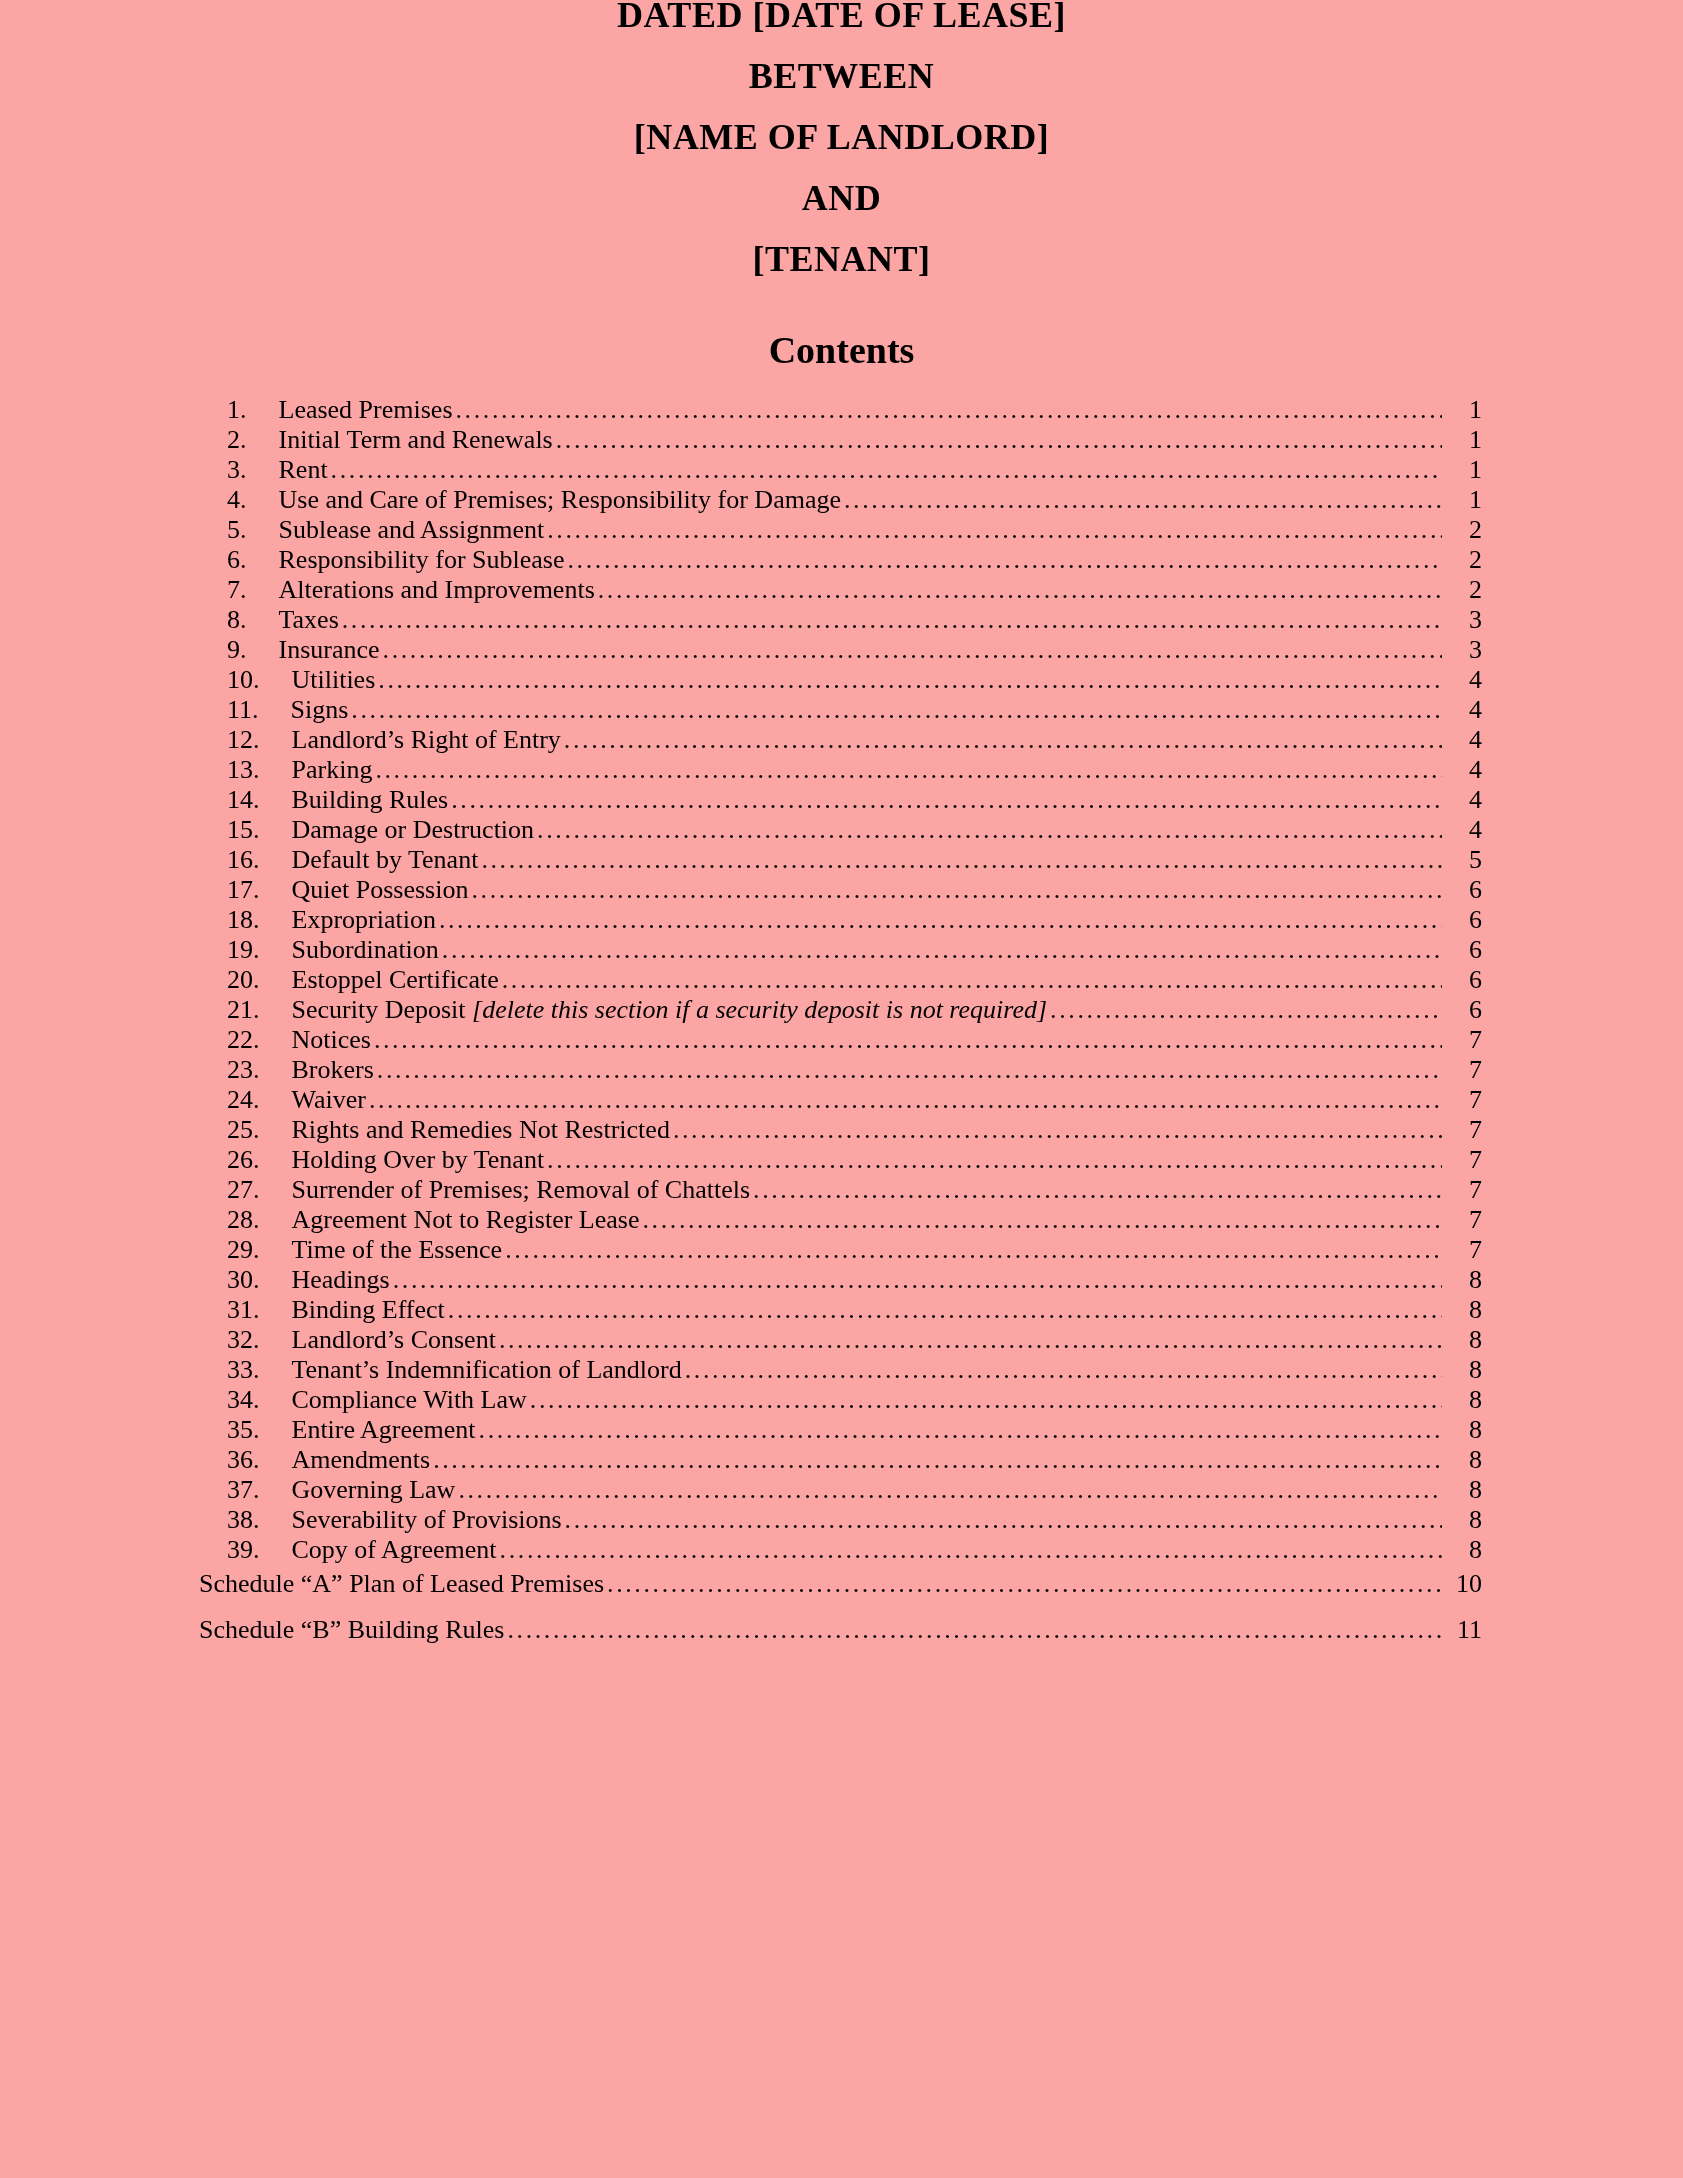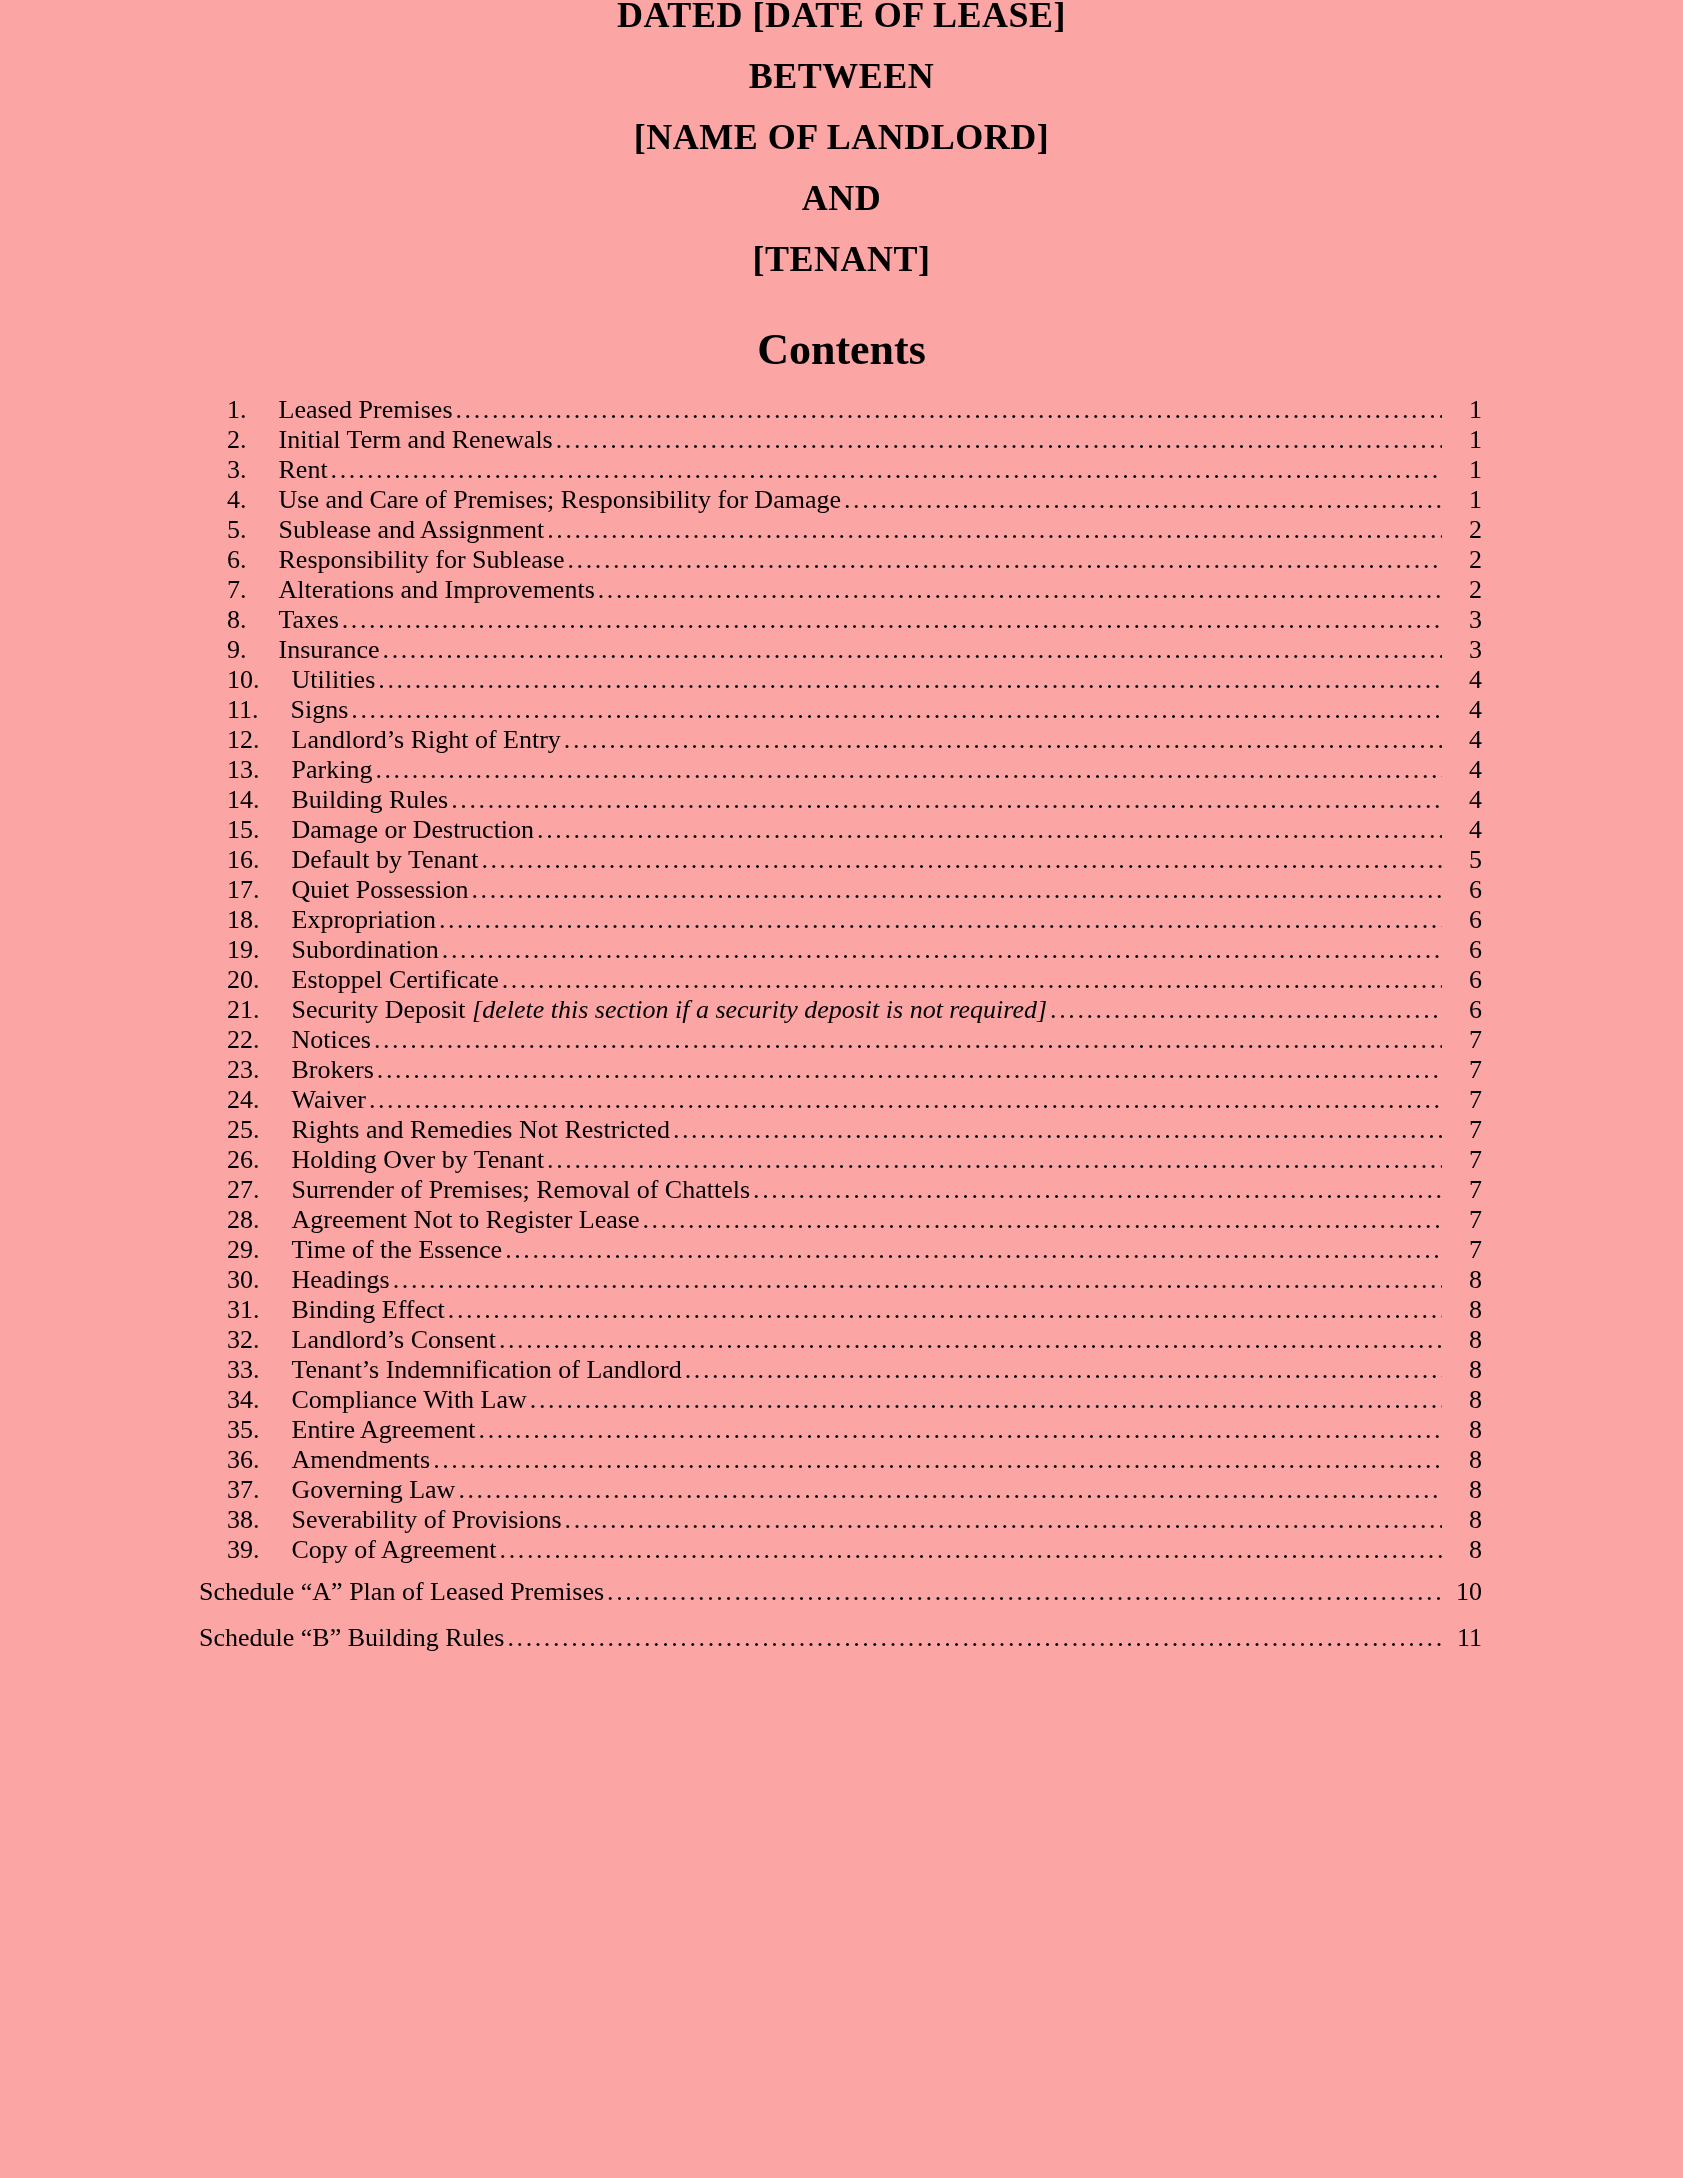--- a/index.html
+++ b/index.html
@@ -8,40 +8,40 @@
     color:#000; font-family:"Liberation Serif","DejaVu Serif",serif;
     overflow:hidden;
   }
   .title-block {
     position:absolute; top:-15px; left:0; width:100%;
     text-align:center; font-weight:700; font-size:36px; line-height:61px;
     letter-spacing:0.5px;
   }
   .contents-heading {
     position:absolute; top:328px; left:0; width:100%;
-    text-align:center; font-weight:700; font-size:44px; line-height:44px;
+    text-align:center; font-weight:700; font-size:38px; line-height:44px;
   }
   .toc {
     position:absolute; left:199px; top:395px; width:1283px;
     font-size:26px;
   }
   .toc-row {
     display:flex; align-items:baseline; line-height:30px; white-space:nowrap;
   }
   .toc-row.numbered { padding-left:28px; }
   .toc-num { flex:0 0 auto; margin-right:32px; }
   .toc-title { flex:0 1 auto;text-align:right; }
   .toc-title .i { font-style:italic; }
   .toc-dots { flex:1 1 auto; overflow:hidden; padding-left:3px; }
   .toc-dots::after {
     content:"................................................................................................................................................................................................................";
     letter-spacing:2.6px;
   }
   .toc-page { flex:0 0 auto; min-width:40px; text-align:right; }
-  .toc-row.schedule { margin-top:12px; }
+  .toc-row.schedule { margin-top:4px; }
   .toc-row.schedule + .toc-row.schedule { margin-top:16px; }
 </style>
 </head>
 <body>
 
 <div class="page">
   <div class="title-block" id="title-block">
   <div class="title-line">DATED [DATE OF LEASE]</div>
 
   <div class="title-line">BETWEEN</div>

